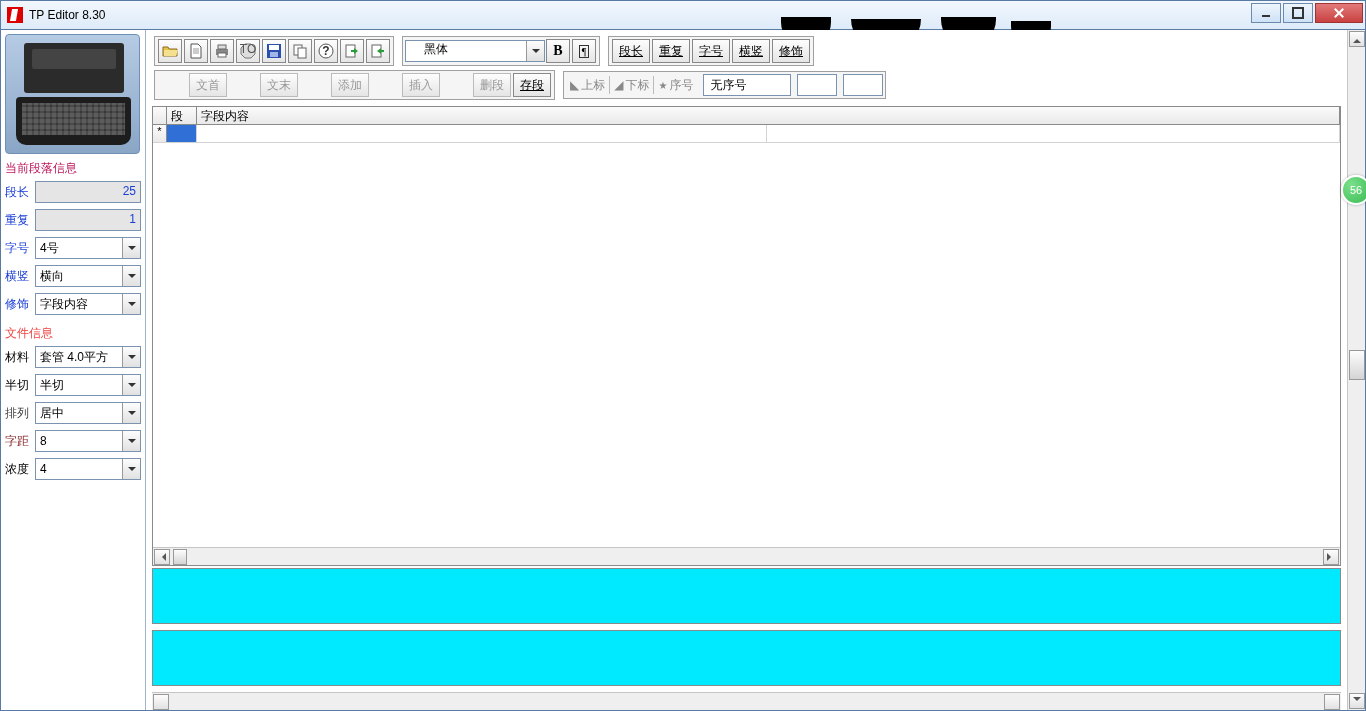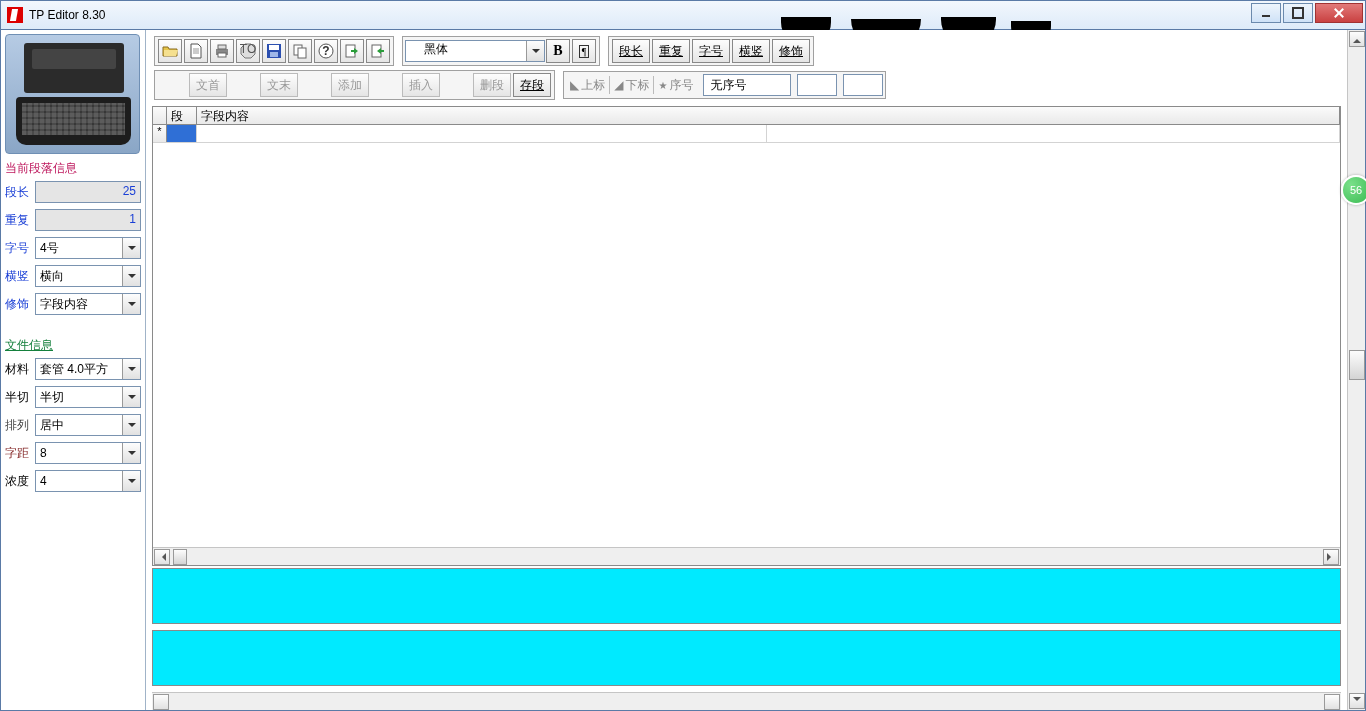--- a/index.html
+++ b/index.html
@@ -155,21 +155,21 @@
           </div>
       </div>
       <div class="prop-row">
         <label>修饰</label>
         <div class="combo">
             <span>字段内容</span>
             <div class="arrow"></div>
           </div>
       </div>
 
-      <div class="section-title" style="color:#15803d; margin-top:22px;text-decoration:underline;">文件信息</div>
+      <div class="section-title" style="color:#ef4444; margin-top:10px;">文件信息</div>
       <div class="prop-row">
         <label style="color:#000000">材料</label>
         <div class="combo">
             <span>套管 4.0平方</span>
             <div class="arrow"></div>
           </div>
       </div>
       <div class="prop-row">
         <label style="color:#000">半切</label>
         <div class="combo">

